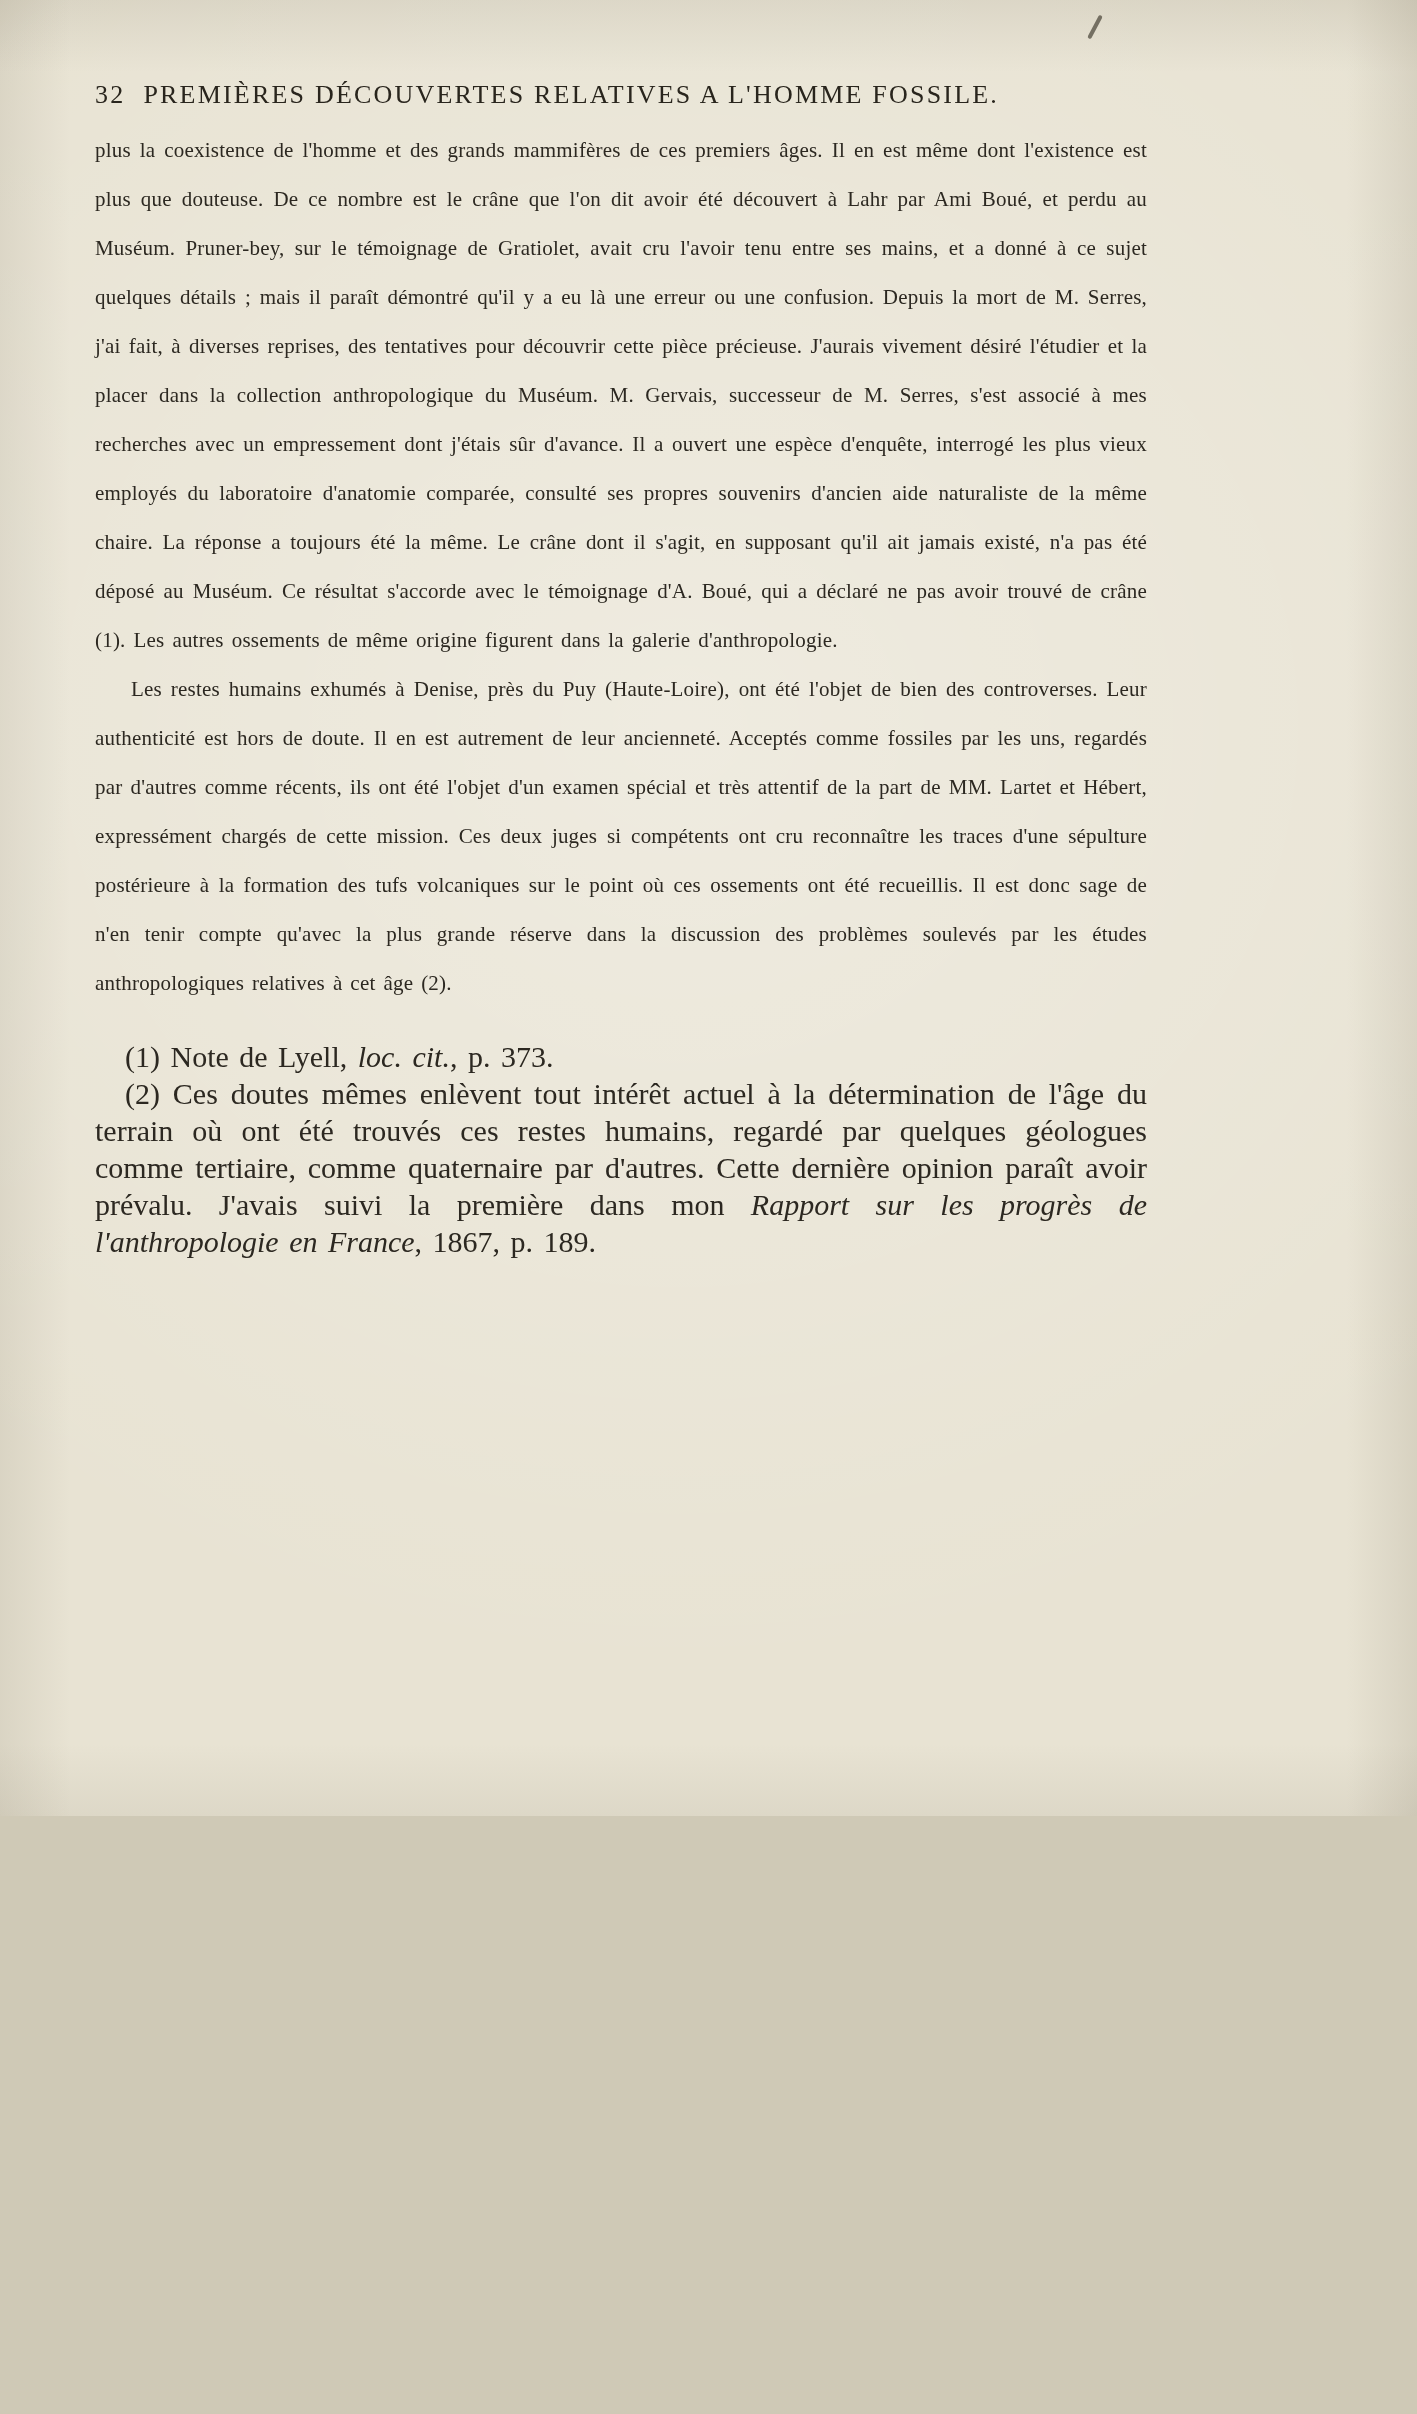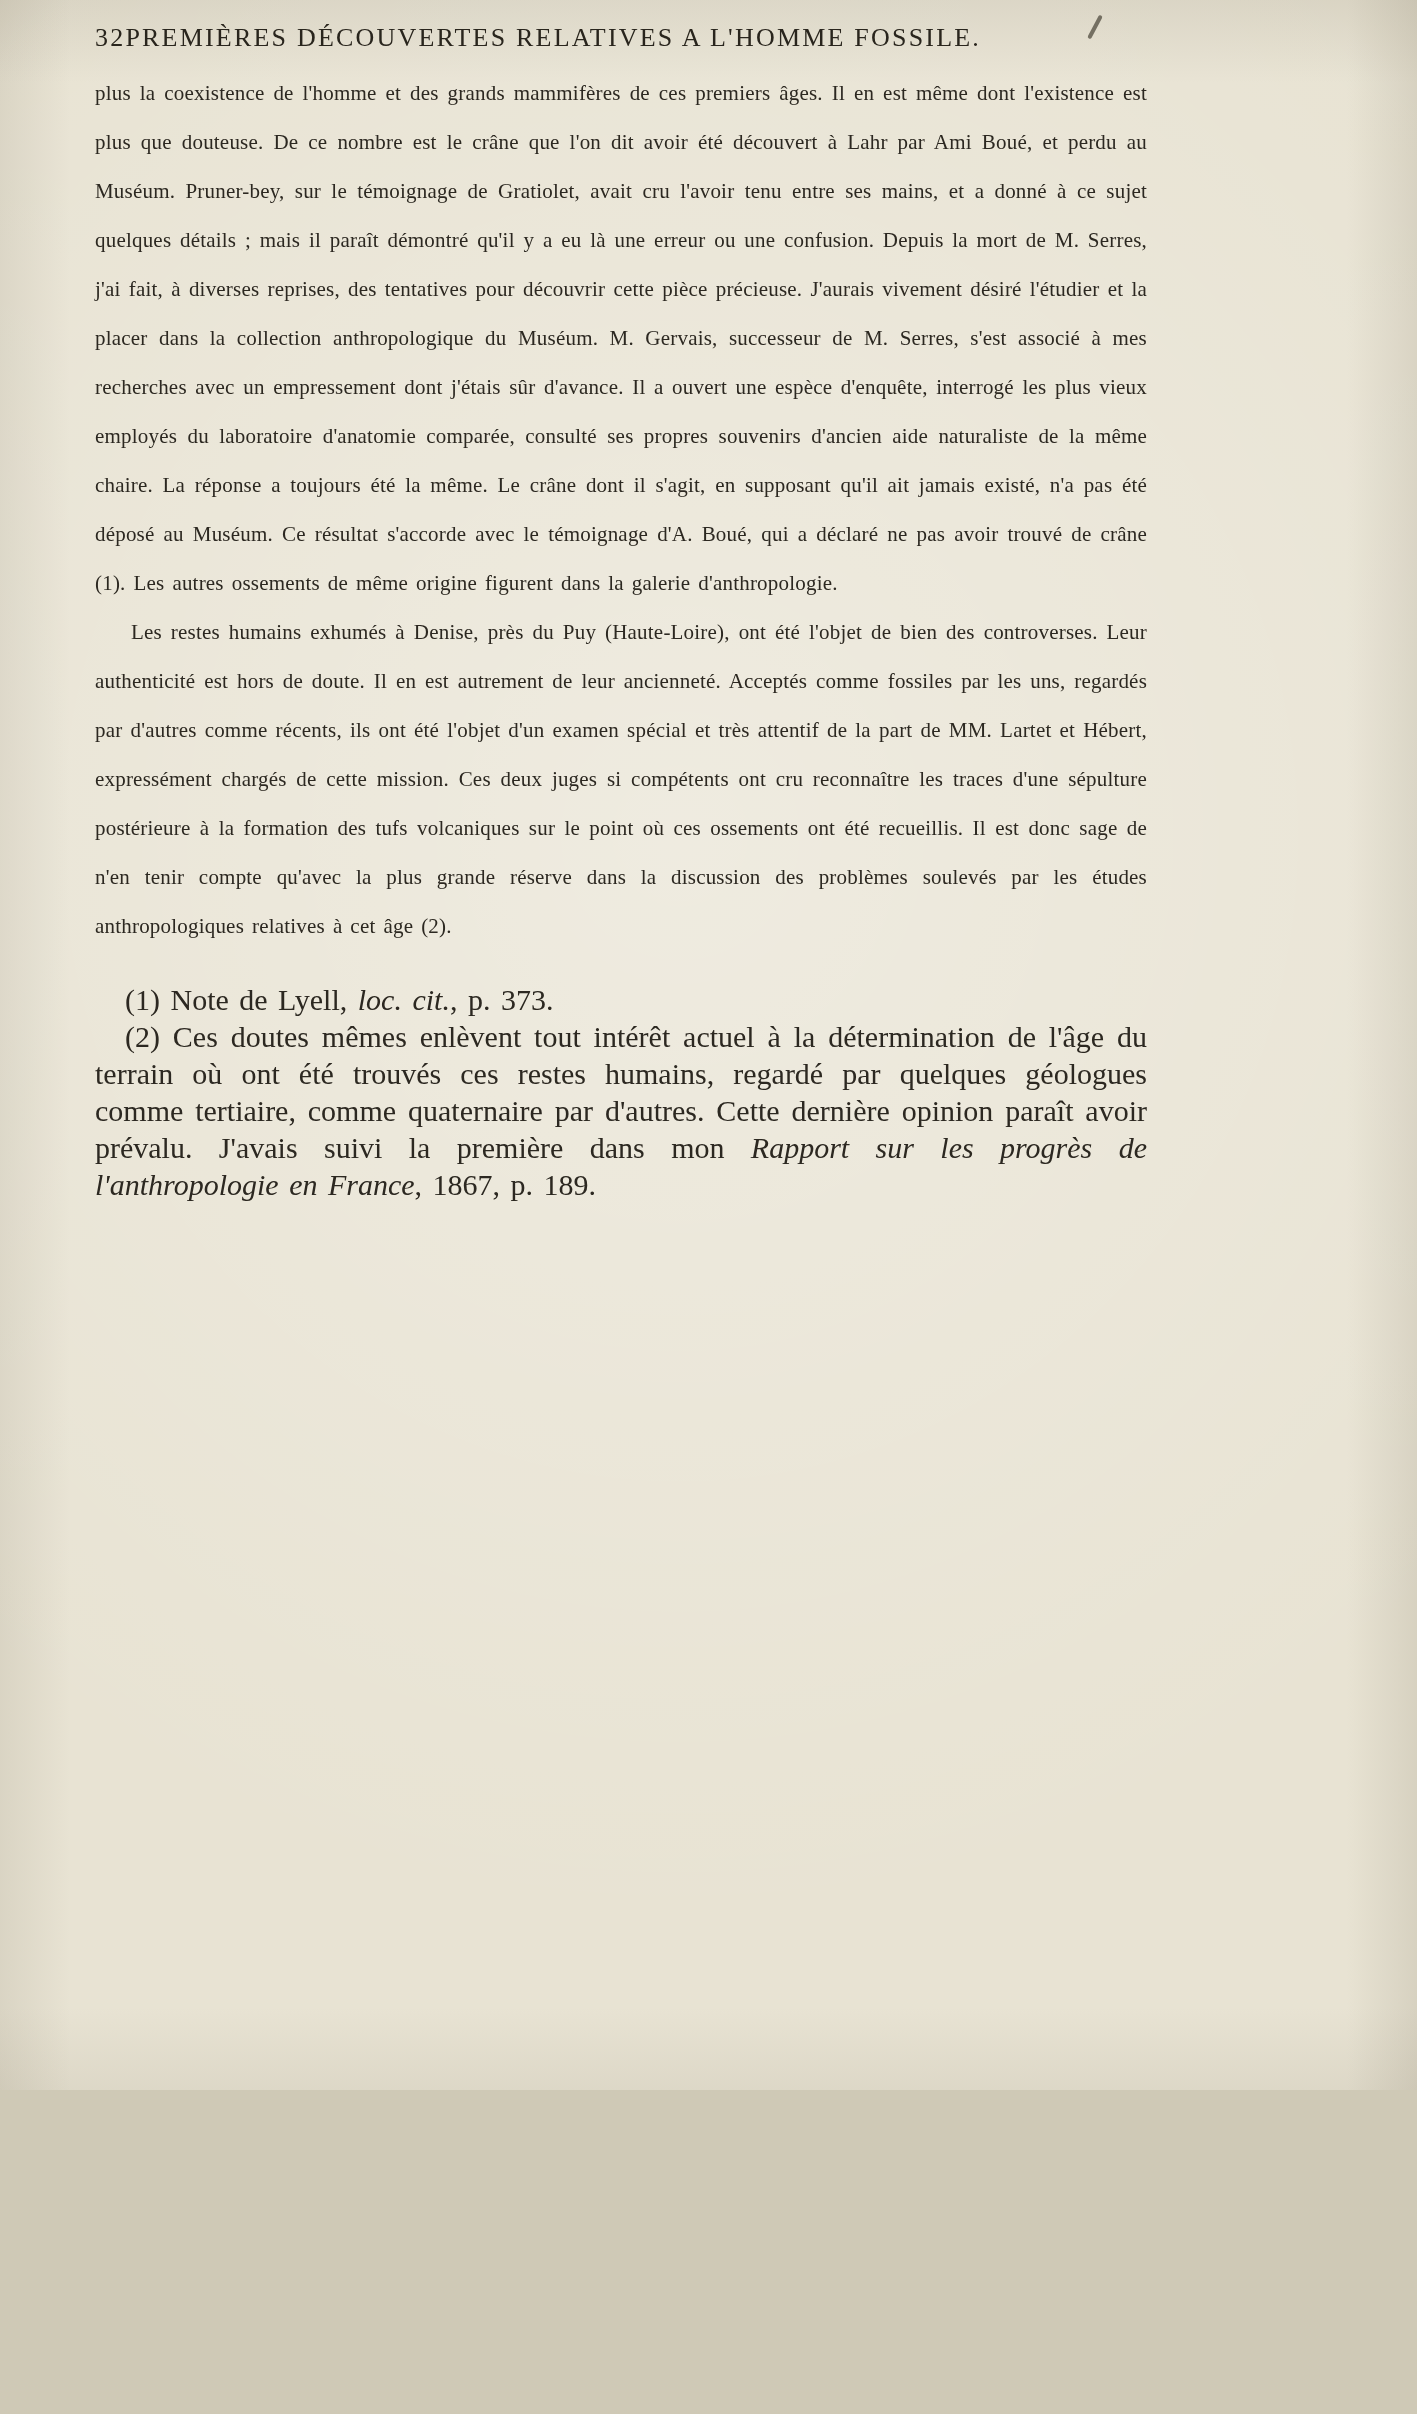--- a/index.html
+++ b/index.html
@@ -3,23 +3,23 @@
 <meta charset="utf-8">
 <style>
   html, body {
     margin: 0;
     padding: 0;
     background: #cfc9b6;
   }
   .page {
     position: relative;
     width: 1417px;
-    height: 2090px;
+    height: 1816px;
     box-sizing: border-box;
-    padding: 23px 270px 0 95px;
+    padding: 80px 270px 0 95px;
     background-color: #e8e3d3;
     background-image:
       radial-gradient(ellipse 120% 85% at 48% 40%, rgba(255,255,255,0.30), rgba(255,255,255,0) 62%),
       linear-gradient(to right, rgba(92,82,60,0.10), rgba(0,0,0,0) 5%, rgba(0,0,0,0) 95%, rgba(92,82,60,0.12)),
       linear-gradient(to bottom, rgba(92,82,60,0.10), rgba(0,0,0,0) 4%, rgba(0,0,0,0) 96%, rgba(92,82,60,0.08));
     color: #2c2821;
     font-family: "Liberation Serif", "DejaVu Serif", serif;
     overflow: hidden;
     hyphens: auto;
     -webkit-hyphens: auto;
@@ -31,21 +31,21 @@
     letter-spacing: 2.2px;
     color: #29251d;
     margin-bottom: 16px;
     white-space: nowrap;
   }
   .page-number {
     flex: 0 0 auto;
   }
   .running-title {
     flex: 1;
-    text-align: left;
+    text-align: center;
     padding-right: 130px;
   }
   .page-body {
     font-size: 21px;
     line-height: 49px;
     text-align: justify;
     word-spacing: 0.12em;
     letter-spacing: 0.2px;
   }
   .para {

